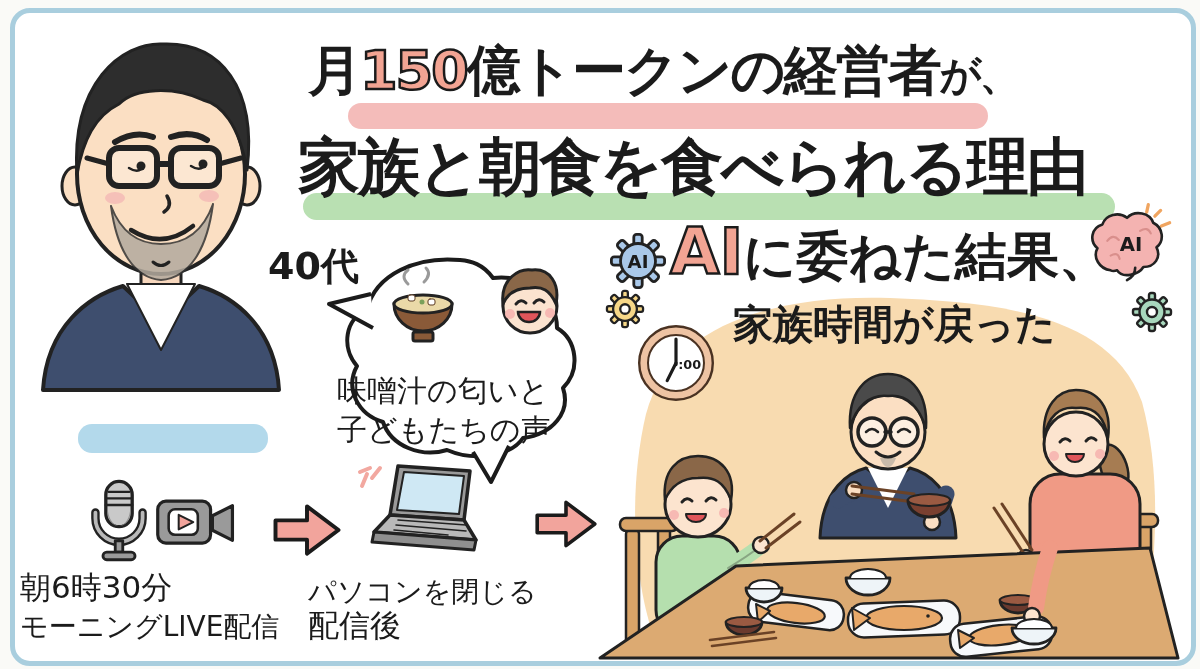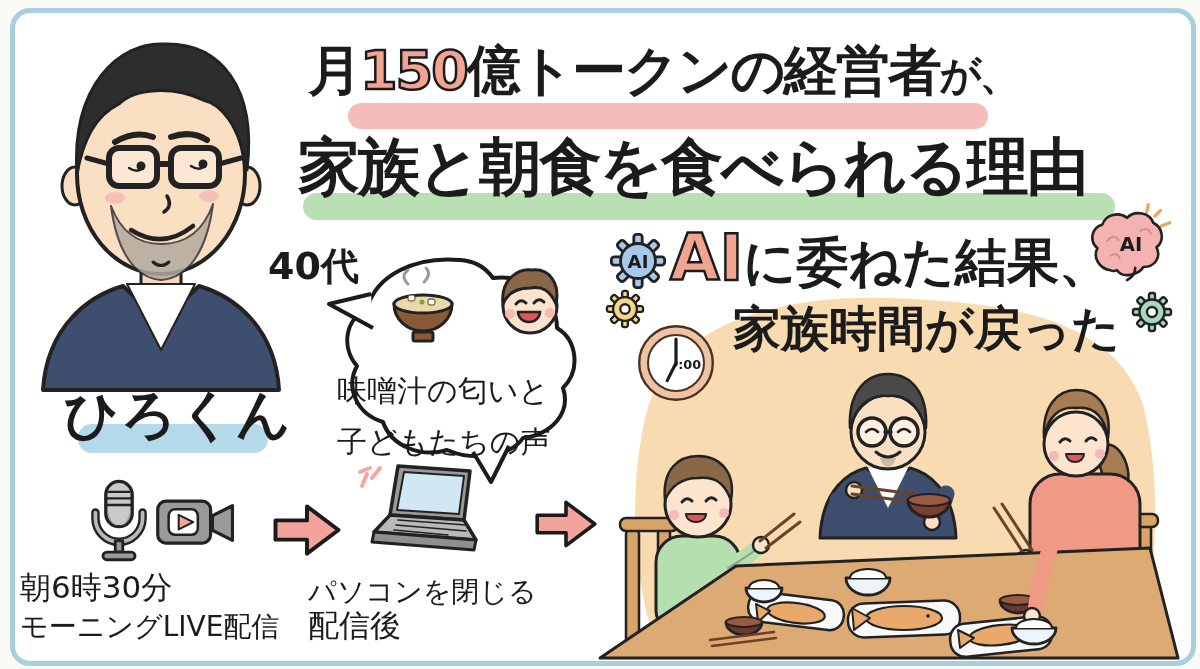--- a/index.html
+++ b/index.html
@@ -59,21 +59,20 @@
       <path d="M104,144 q8,5 12,1 M166,142 q8,5 12,1" fill="none" stroke="#222" stroke-width="2.5"></path>
       <ellipse cx="90" cy="174" rx="10" ry="6" fill="#f5c0b8"></ellipse>
       <ellipse cx="184" cy="172" rx="10" ry="6" fill="#f5c0b8"></ellipse>
       <path d="M142,172 q6,10 -3,16" fill="none" stroke="#222" stroke-width="3.5"></path>
       <path d="M106,206 Q138,226 168,202" fill="none" stroke="#222" stroke-width="4.5"></path>
       <path d="M128,238 q8,7 16,0" fill="none" stroke="#222" stroke-width="3"></path>
     </g>
   </svg>
 
   <div class="hl" style="left:78px;top:424px;width:190px;height:29px;background:#b3d9eb;"></div>
-  <div class="txt" style="left:64px;top:388px;font-size:54px;letter-spacing:2px;">ひろくん</div>
   <div class="txt" style="left:268px;top:238px;font-size:38px;margin-top:9px;">40代</div>
 
   <svg viewBox="0 0 270 240" style="left:325px;top:248px;width:270px;height:240px;z-index:2;">
     <path d="M135,12 C92,8 50,26 42,62 C20,70 16,100 32,118 C20,140 32,166 58,174 C66,198 96,210 122,202 C150,214 186,208 198,190 C228,186 246,164 238,140 C256,122 252,92 232,80 C232,48 200,26 168,30 C158,16 146,13 135,12 Z" fill="#ffffff" stroke="#1b1b1b" stroke-width="4" stroke-linejoin="round"></path>
     <path d="M46,46 L4,56 L48,80" fill="#ffffff" stroke="#1b1b1b" stroke-width="4" stroke-linejoin="round"></path>
     <path d="M148,204 L166,234 L184,198" fill="#ffffff" stroke="#1b1b1b" stroke-width="4" stroke-linejoin="round"></path>
   </svg>
 
   <svg viewBox="0 0 90 82" style="left:378px;top:266px;width:90px;height:82px;z-index:3;">
     <g stroke-linecap="round">
@@ -91,21 +90,21 @@
     <circle cx="42" cy="46" r="27" fill="#fbe3cf" stroke="#222" stroke-width="3"></circle>
     <path d="M15,44 C12,18 32,8 44,10 C62,8 72,24 68,44 C62,30 54,26 42,28 C30,28 20,32 15,44 Z" fill="#8a6748" stroke="#222" stroke-width="3"></path>
     <path d="M28,44 q5,-6 10,-1 M46,43 q5,-6 10,-1" fill="none" stroke="#222" stroke-width="3" stroke-linecap="round"></path>
     <path d="M30,52 a11,10 0 0 0 22,0 Z" fill="#e0555a" stroke="#222" stroke-width="2.5"></path>
     <circle cx="22" cy="54" r="5" fill="#f7b9b3"></circle>
     <circle cx="62" cy="53" r="5" fill="#f7b9b3"></circle>
   </svg>
 
   <div class="caption" style="left:337px;top:374px;width:252px;font-size:30px;">
     <div>味噌汁の匂いと</div>
-    <div style="margin-top:16px;">子どもたちの声</div>
+    <div style="margin-top:4px;">子どもたちの声</div>
   </div>
 
   <svg viewBox="0 0 40 40" style="left:610px;top:233px;width:56px;height:56px;z-index:3;">
     <g fill="#a9c8e9" stroke="#222" stroke-width="2">
       <rect x="17" y="1" width="6" height="9" rx="2" transform="rotate(0 20 20)"></rect>
       <rect x="17" y="1" width="6" height="9" rx="2" transform="rotate(45 20 20)"></rect>
       <rect x="17" y="1" width="6" height="9" rx="2" transform="rotate(90 20 20)"></rect>
       <rect x="17" y="1" width="6" height="9" rx="2" transform="rotate(135 20 20)"></rect>
       <rect x="17" y="1" width="6" height="9" rx="2" transform="rotate(180 20 20)"></rect>
       <rect x="17" y="1" width="6" height="9" rx="2" transform="rotate(225 20 20)"></rect>
@@ -124,24 +123,24 @@
       <rect x="17" y="1" width="6" height="9" rx="2" transform="rotate(135 20 20)"></rect>
       <rect x="17" y="1" width="6" height="9" rx="2" transform="rotate(180 20 20)"></rect>
       <rect x="17" y="1" width="6" height="9" rx="2" transform="rotate(225 20 20)"></rect>
       <rect x="17" y="1" width="6" height="9" rx="2" transform="rotate(270 20 20)"></rect>
       <rect x="17" y="1" width="6" height="9" rx="2" transform="rotate(315 20 20)"></rect>
       <circle cx="20" cy="20" r="12.5"></circle>
     </g>
     <circle cx="20" cy="20" r="5" fill="#ffffff" stroke="#222" stroke-width="2.4"></circle>
   </svg>
 
-  <div class="txt" style="left:670px;top:226px;font-size:52px;">
+  <div class="txt" style="left:670px;top:220px;font-size:52px;">
     <span class="accent" style="font-size:64px;">AI</span><span>に委ねた結果、</span>
   </div>
-  <div class="txt" style="left:733px;top:304px;font-size:48px;text-align:right;">家族時間が戻った</div>
+  <div class="txt" style="left:733px;top:304px;font-size:40px;text-align:right;">家族時間が戻った</div>
 
   <svg viewBox="0 0 100 100" style="left:1086px;top:208px;width:82px;height:82px;z-index:3;">
     <g stroke-linecap="round" stroke-linejoin="round">
       <path d="M84,10 l7,-7 M92,22 l10,-4 M74,5 l2,-9" stroke="#f0a560" stroke-width="4" fill="none"></path>
       <path d="M30,76 C16,74 8,60 14,49 C4,41 6,24 20,20 C24,8 40,4 50,12 C60,2 78,6 82,18 C94,24 96,40 86,48 C92,60 84,72 70,72 C64,82 44,86 38,76 C35,77 32,77 30,76 Z" fill="#f4b3b1" stroke="#222" stroke-width="3.2"></path>
       <path d="M60,73 C60,81 56,85 50,88" fill="none" stroke="#222" stroke-width="3.2"></path>
       <path d="M26,40 q7,-9 14,-1 M30,58 q9,-5 11,4 M66,28 q9,-6 13,3" fill="none" stroke="#d98f8c" stroke-width="2.6"></path>
     </g>
     <text x="55" y="52" font-size="24" font-weight="bold" text-anchor="middle" fill="#1b1b1b">AI</text>
   </svg>

